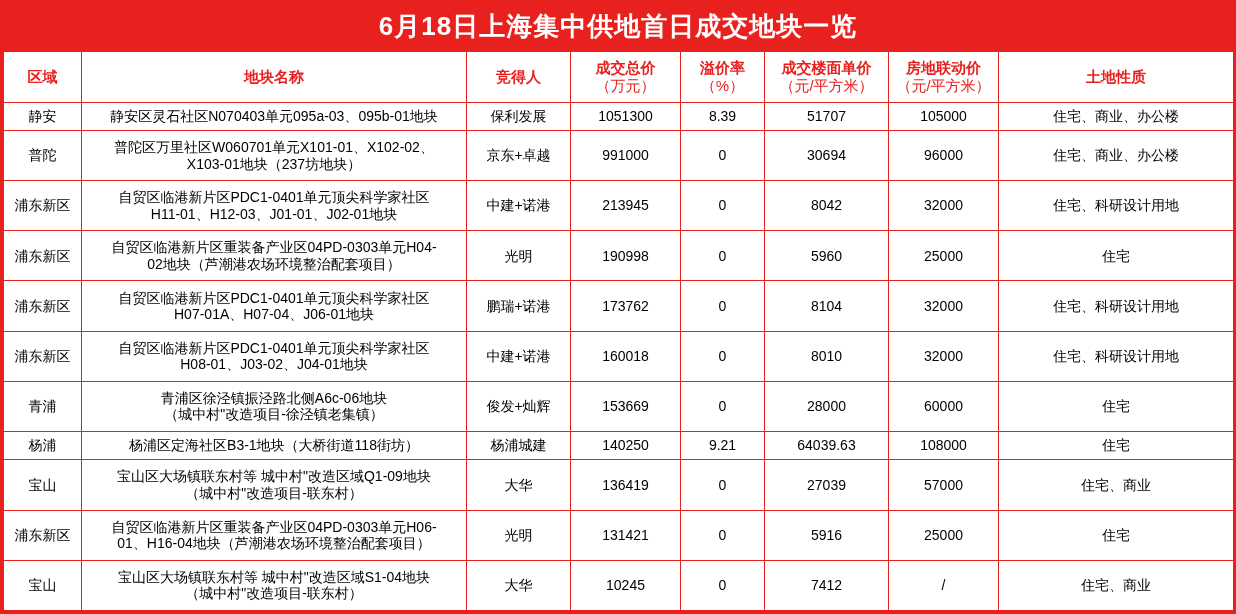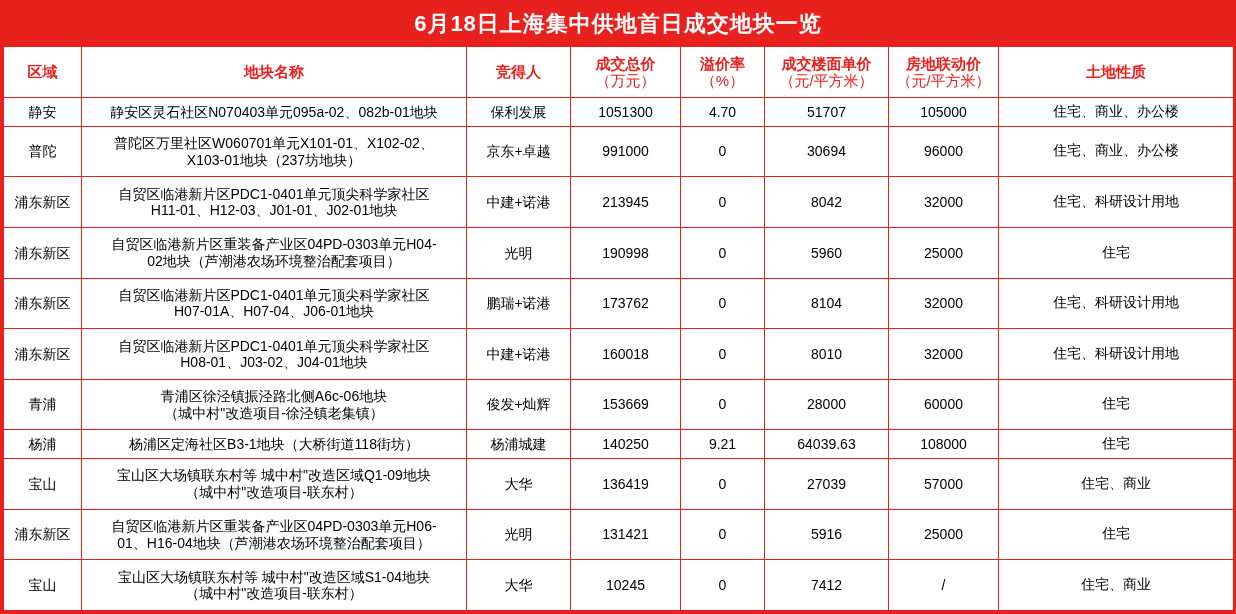--- a/index.html
+++ b/index.html
@@ -20,21 +20,21 @@
     box-sizing: border-box;
     border: 3px solid #e8201e;
     background: #ffffff;
     display: flex;
     flex-direction: column;
   }
   .title-bar {
     background: #e8201e;
     color: #ffffff;
     text-align: center;
-    font-size: 22px;
+    font-size: 26px;
     font-weight: bold;
     letter-spacing: 1px;
     padding: 9px 0 10px 0;
     line-height: 1.1;
     flex: 0 0 auto;
   }
   table.grid {
     border-collapse: collapse;
     width: 100%;
     table-layout: fixed;
@@ -75,21 +75,20 @@
   td.c-buyer {
     font-size: 14px;
     white-space: nowrap;
   }
   td.c-num {
     font-size: 14px;
   }
   td.c-type {
     font-size: 14.5px;
     white-space: nowrap;
-    font-family: Liberation Mono, monospace;
   }
   
   col.w-region { width: 78px; }
   col.w-name   { width: 385px; }
   col.w-buyer  { width: 104px; }
   col.w-total  { width: 110px; }
   col.w-prem   { width: 84px; }
   col.w-unit   { width: 124px; }
   col.w-link   { width: 110px; }
   col.w-type   { width: 235px; }
@@ -142,25 +141,25 @@
         <th>
           <span>土地性质</span>
         </th>
       </tr>
     </thead>
     <tbody>
 
       <tr>
         <td class="c-region">静安</td>
         <td class="c-name">
-          <span>静安区灵石社区N070403单元095a-02、082b-01地块</span>
+          <span>静安区灵石社区N070403单元095a-03、095b-01地块</span>
         </td>
         <td class="c-buyer">保利发展</td>
         <td class="c-num">1051300</td>
-        <td class="c-num">4.70</td>
+        <td class="c-num">8.39</td>
         <td class="c-num">51707</td>
         <td class="c-num">105000</td>
         <td class="c-type">住宅、商业、办公楼</td>
       </tr>
 
       <tr>
         <td class="c-region">普陀</td>
         <td class="c-name">
           <span>普陀区万里社区W060701单元X101-01、X102-02、</span>
           <span class="l2">X103-01地块（237坊地块）</span>

